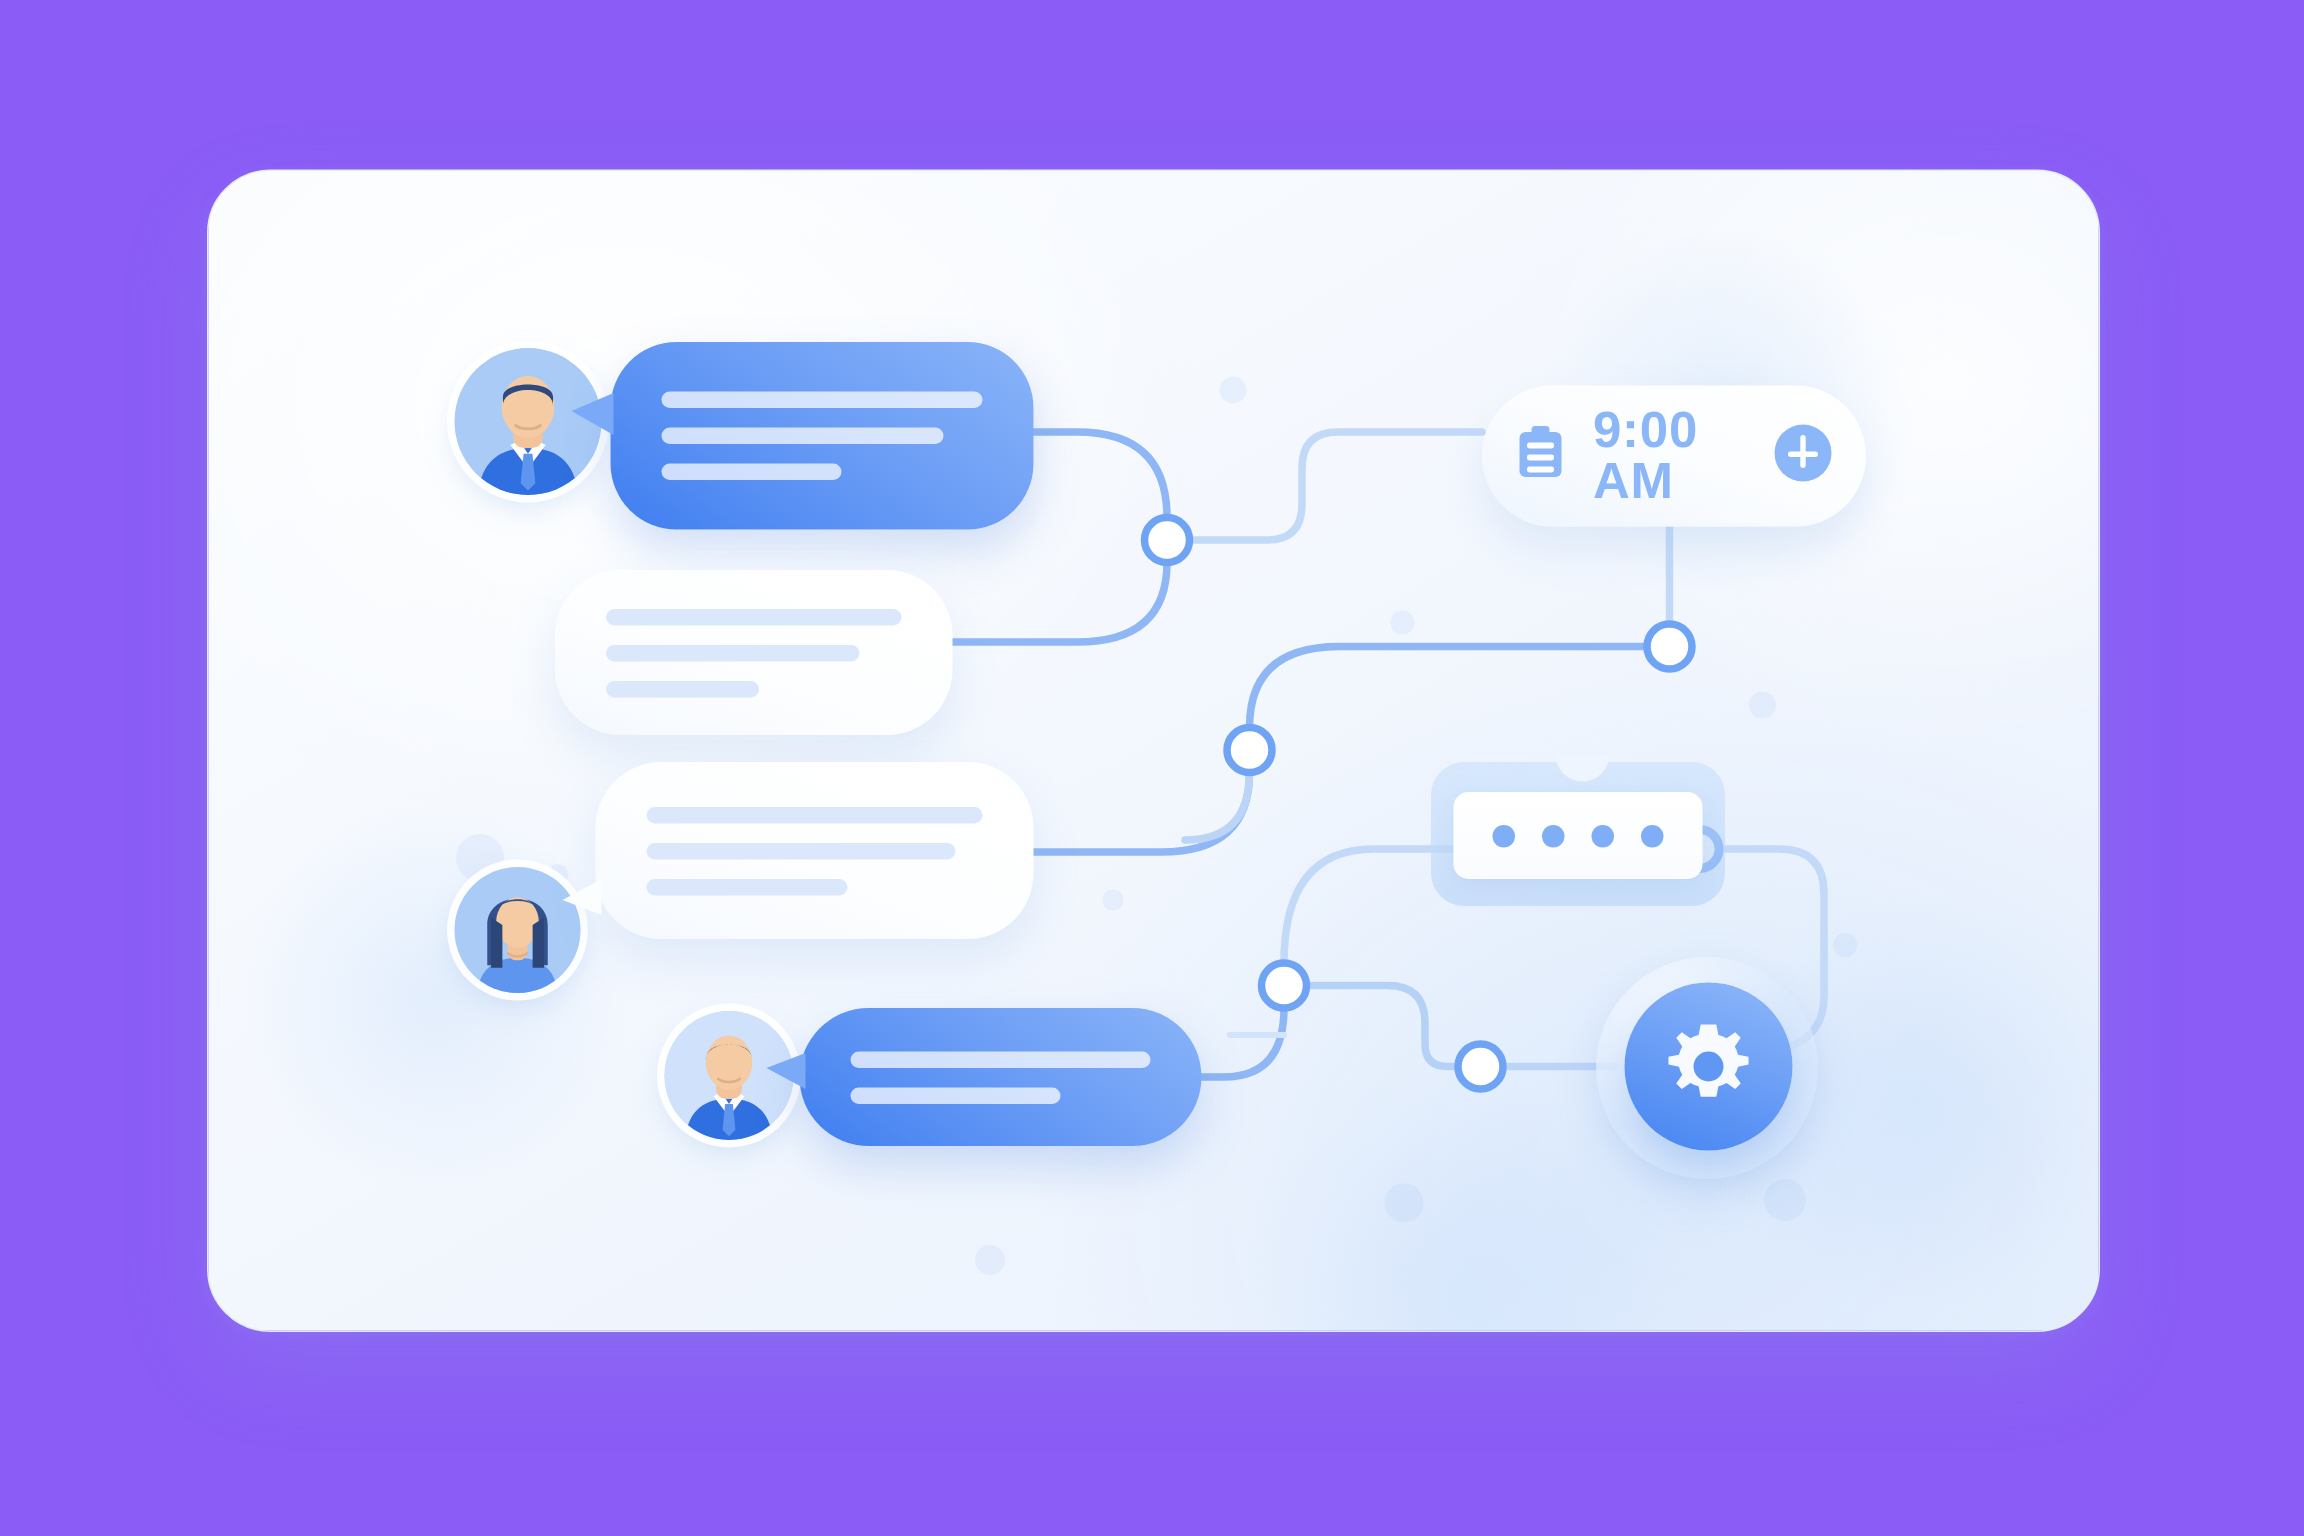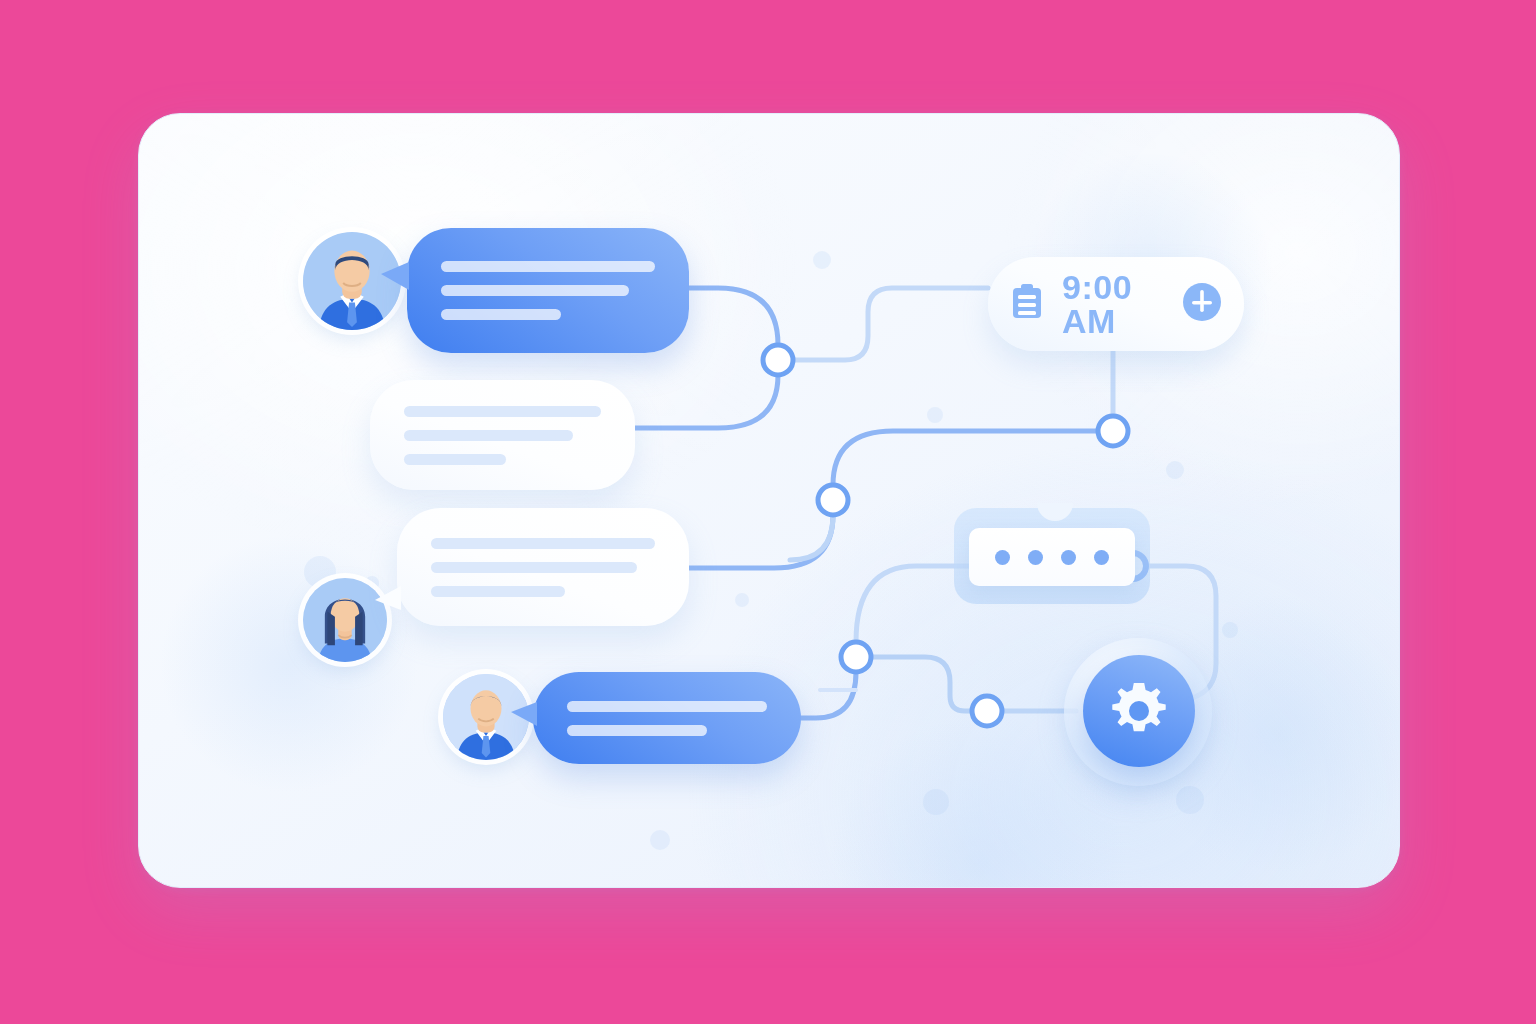--- a/index.html
+++ b/index.html
@@ -9,21 +9,21 @@
     height: 1024px;
     overflow: hidden;
     background: #ffffff;
     font-family: "Liberation Sans", sans-serif;
   }
 
   #stage {
     position: relative;
     width: 1536px;
     height: 1024px;
-    background: #ec4899;
+    background: #8b5cf6;
     text-decoration: underline;
   }
 
   
   .frame {
     position: absolute;
     left: 138px;
     top: 113px;
     width: 1260px;
     height: 773px;

